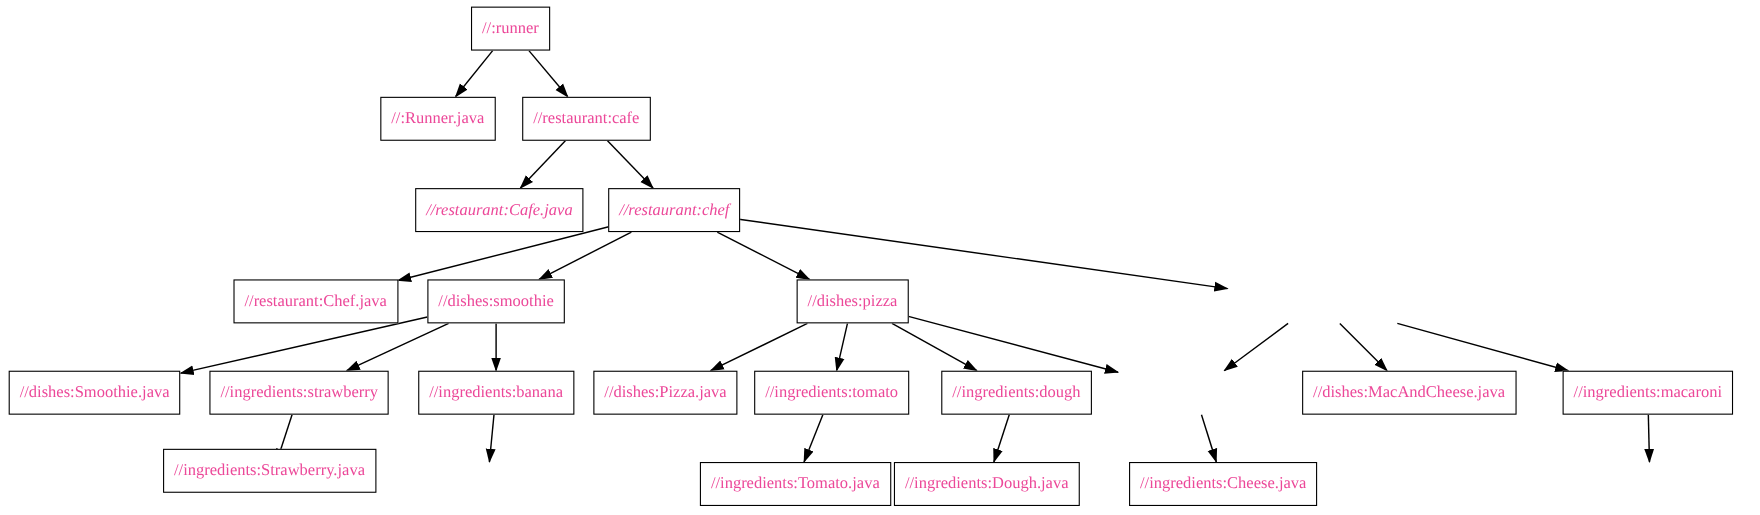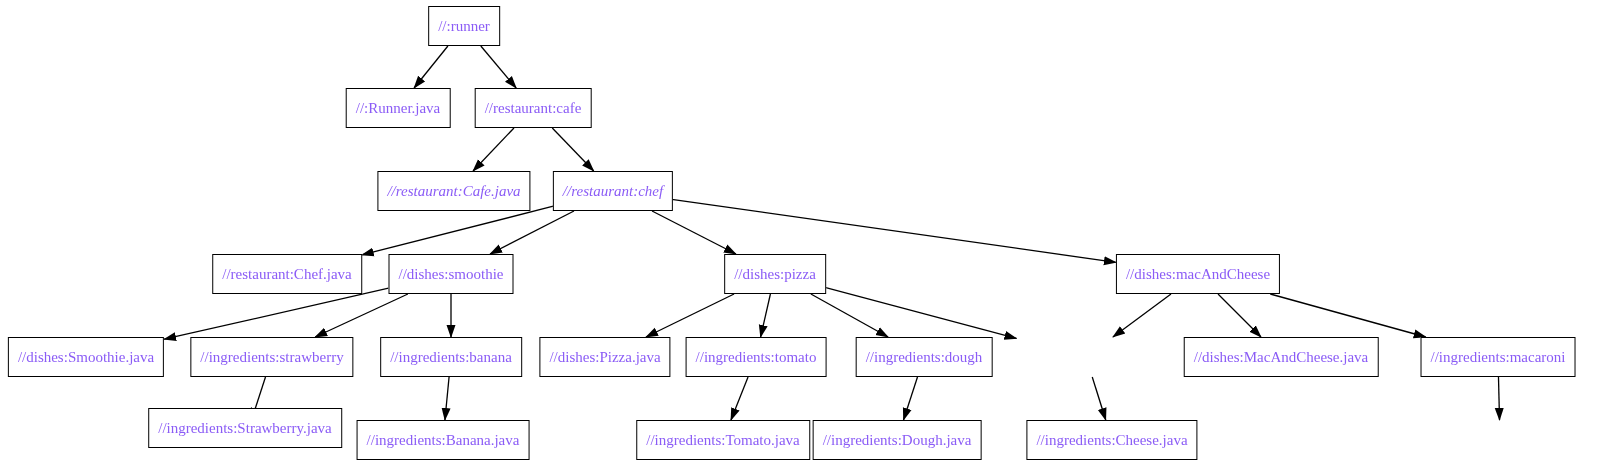--- a/index.html
+++ b/index.html
@@ -29,21 +29,21 @@
   .node {
     position: absolute;
     transform: translate(-50%, -50%);
     box-sizing: border-box;
     height: 40px;
     line-height: 38px;
     padding: 0 9px;
     min-width: 70px;
     border: 1px solid #000000;
     background: #ffffff;
-    color: #8b5cf6;
+    color: #ec4899;
     font-size: 15px;
     text-align: center;
     white-space: nowrap;
   }
 </style>
 </head>
 <body>
 
 <div class="canvas">
 
@@ -83,30 +83,28 @@
 
   <div class="node" style="left:398px;  top:108px;">//:Runner.java</div>
   <div class="node" style="left:533px;  top:108px;">//restaurant:cafe</div>
 
   <div class="node" style="left:454px;  top:191px;font-style:italic;">//restaurant:Cafe.java</div>
   <div class="node" style="left:613px;  top:191px;font-style:italic;">//restaurant:chef</div>
 
   <div class="node" style="left:287px;  top:274px;">//restaurant:Chef.java</div>
   <div class="node" style="left:451px;  top:274px;">//dishes:smoothie</div>
   <div class="node" style="left:775px;  top:274px;">//dishes:pizza</div>
-  <div class="node" style="left:1198px; top:274px;">//dishes:macAndCheese</div>
 
   <div class="node" style="left:86px;   top:357px;">//dishes:Smoothie.java</div>
   <div class="node" style="left:272px;  top:357px;">//ingredients:strawberry</div>
   <div class="node" style="left:451px;  top:357px;">//ingredients:banana</div>
   <div class="node" style="left:756px;  top:357px;">//ingredients:tomato</div>
   <div class="node" style="left:605px;  top:357px;">//dishes:Pizza.java</div>
   <div class="node" style="left:924px;  top:357px;">//ingredients:dough</div>
   <div class="node" style="left:1281px; top:357px;">//dishes:MacAndCheese.java</div>
   <div class="node" style="left:1498px; top:357px;">//ingredients:macaroni</div>
 
   <div class="node" style="left:245px;  top:428px;">//ingredients:Strawberry.java</div>
-  <div class="node" style="left:443px;  top:440px;">//ingredients:Banana.java</div>
   <div class="node" style="left:723px;  top:440px;">//ingredients:Tomato.java</div>
   <div class="node" style="left:897px;  top:440px;">//ingredients:Dough.java</div>
   <div class="node" style="left:1112px; top:440px;text-align:right;">//ingredients:Cheese.java</div>
 
 </div>
 
 </body></html>

